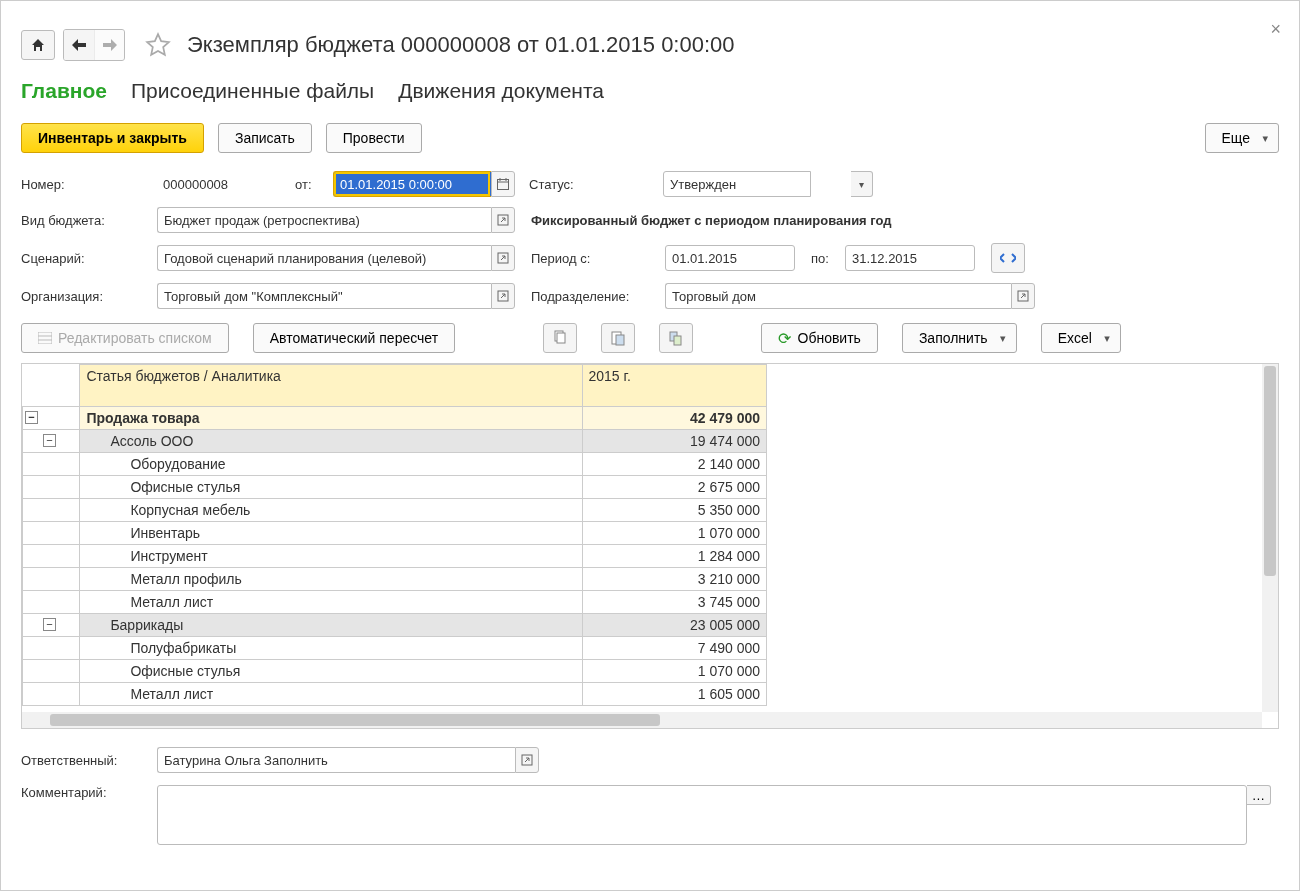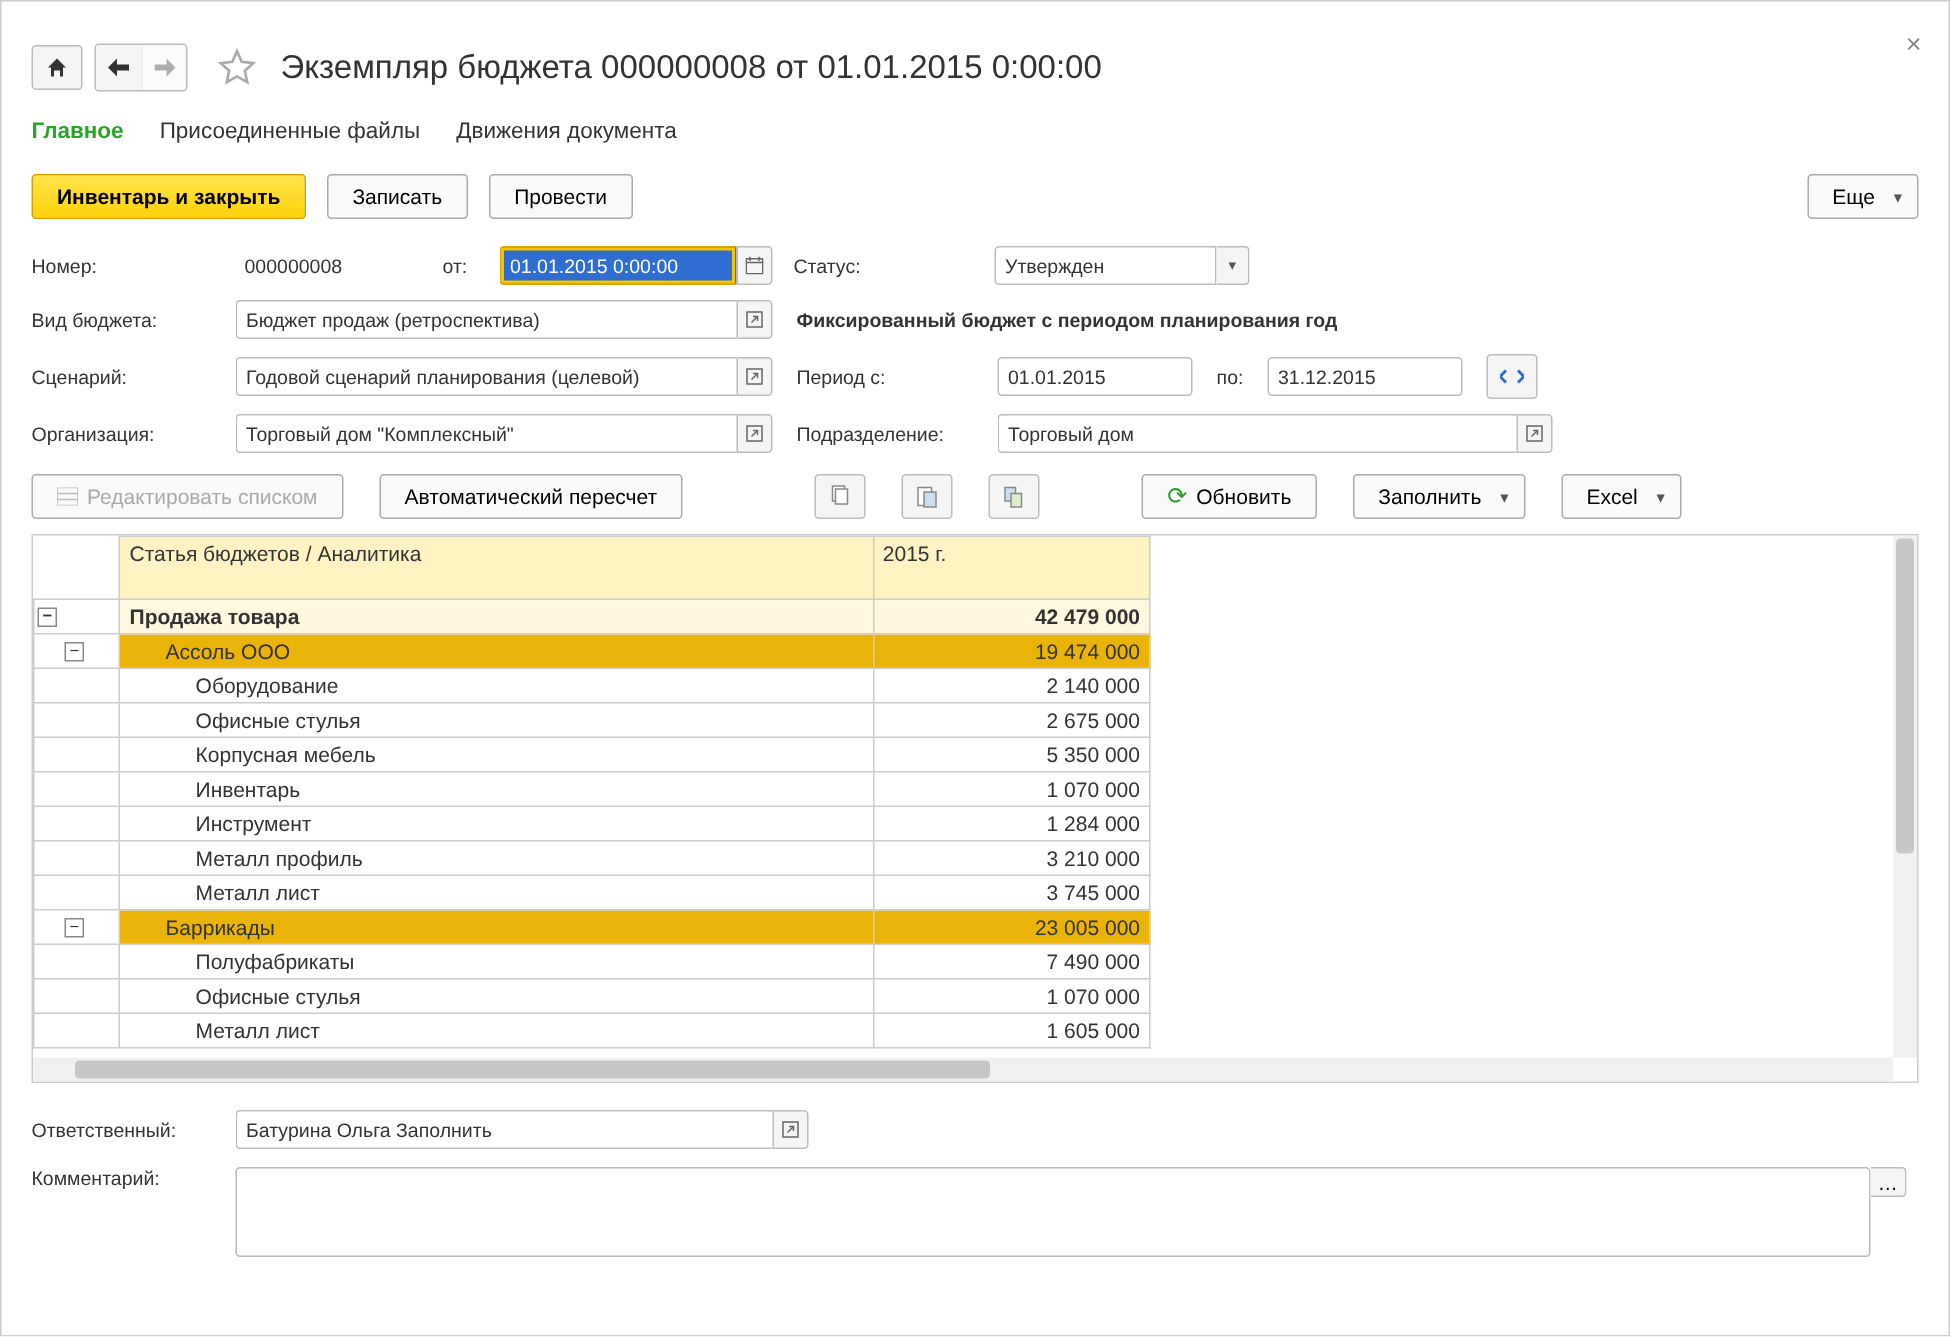--- a/index.html
+++ b/index.html
@@ -12,62 +12,62 @@
   .nav-group { display: inline-flex; border: 1px solid #bbb; border-radius: 3px; overflow: hidden; }
   .nav-group .nav-half { width: 30px; height: 30px; background: #f5f5f5; display: inline-flex; align-items: center; justify-content: center; border: none; cursor: pointer; }
   .nav-group .nav-half.disabled { opacity: .4; }
   .nav-group .nav-half + .nav-half { border-left: 1px solid #ccc; }
   .star { width: 26px; height: 26px; margin-left: 12px; color: #999; }
   .window-title { font-size: 22px; color: #333; margin-left: 8px; font-weight: normal; }
   .close-x { position: absolute; right: 18px; top: 18px; font-size: 18px; color: #888; cursor: pointer; }
 
   
   .tabs { display: flex; gap: 24px; padding: 6px 0 14px 0; }
-  .tabs a { color: #333; text-decoration: none; font-size: 15px; cursor: pointer; }
+  .tabs a { color: #333; text-decoration: none; font-size: 21px; cursor: pointer; }
   .tabs a.active { color: #2aa52a; font-weight: bold; }
 
   
   .cmd-bar { display: flex; align-items: center; gap: 14px; padding: 6px 0 18px 0; }
   .btn { height: 30px; padding: 0 16px; border: 1px solid #aaa; border-radius: 3px; background: #fafafa; cursor: pointer; font-size: 14px; display: inline-flex; align-items: center; gap: 6px; }
   .btn-primary { background: linear-gradient(#ffe34a,#ffd20a); border-color: #d4a100; font-weight: bold; }
   .spacer { flex: 1; }
   .btn-dd { position: relative; padding-right: 28px; }
   .btn-dd::after { content: "▾"; position: absolute; right: 10px; font-size: 11px; color: #555; }
 
   
   .form { display: flex; flex-direction: column; gap: 10px; }
   .row { display: flex; align-items: center; gap: 8px; }
   .lbl { width: 128px; color: #333; }
   .field { height: 26px; border: 1px solid #bbb; border-radius: 3px; background: #fff; padding: 2px 6px; display: inline-flex; align-items: center; font-size: 13px; }
   .field.ro { border: none; background: transparent; }
   .ref-field { display: inline-flex; }
   .ref-field .field { border-top-right-radius: 0; border-bottom-right-radius: 0; border-right: none; }
   .ref-btn { width: 24px; height: 26px; border: 1px solid #bbb; border-radius: 0 3px 3px 0; background: #f5f5f5; display: inline-flex; align-items: center; justify-content: center; cursor: pointer; }
-  .select { display: inline-flex; }
+  .select { display: inline-flex; gap: 40px; }
   .select .field { border-top-right-radius: 0; border-bottom-right-radius: 0; }
   .select .dd { width: 22px; height: 26px; border: 1px solid #bbb; border-left: none; border-radius: 0 3px 3px 0; background: #f5f5f5; display: inline-flex; align-items: center; justify-content: center; cursor: pointer; font-size: 10px; color: #555; }
   .date-active { background: #2f6dd0; color: #ffffff; border-color: #d9a500 !important; outline: 2px solid #f5c600; outline-offset: -3px; }
   .hint-bold { font-weight: bold; }
 
   
   .grid-toolbar { display: flex; align-items: center; gap: 24px; padding: 14px 0 10px 0; }
   .btn.disabled { color: #aaa; cursor: default; }
   .icon-btn { width: 34px; height: 30px; border: 1px solid #bbb; border-radius: 3px; background: #f5f5f5; display: inline-flex; align-items: center; justify-content: center; cursor: pointer; }
   .icon-refresh { color: #2a9a2a; font-size: 16px; }
 
   
   .grid-wrap { border: 1px solid #ccc; height: 366px; position: relative; overflow: hidden; }
   .grid-scroll { position: absolute; inset: 0; overflow: auto; }
   table.grid { border-collapse: collapse; width: 745px; }
   table.grid th, table.grid td { border: 1px solid #ccc; padding: 3px 6px; font-size: 14px; height: 22px; }
   table.grid th { background: #fff3c4; text-align: left; font-weight: normal; vertical-align: top; }
   table.grid th.year { width: 180px; }
   table.grid td.num { text-align: right; white-space: nowrap; }
   table.grid tr.group td { background: #fff8de; font-weight: bold; }
-  table.grid tr.subgroup td { background: #eab308; }
+  table.grid tr.subgroup td { background: #e5e5e5; }
   .tree-col { width: 56px; border-right: none !important; background: #fff !important; vertical-align: top; padding: 1px 2px !important; }
   .toggle { width: 13px; height: 13px; border: 1px solid #888; display: inline-flex; align-items: center; justify-content: center; font-size: 11px; line-height: 1; cursor: pointer; background: #fff; margin-top: 3px; }
   .indent { display: inline-block; width: 24px; }
   .indent2 { display: inline-block; width: 44px; }
 
   .vscroll { position: absolute; right: 0; top: 0; bottom: 16px; width: 16px; background: #f1f1f1; }
   .vscroll .thumb { position: absolute; left: 2px; right: 2px; top: 2px; height: 210px; background: #c7c7c7; border-radius: 3px; }
   .hscroll { position: absolute; left: 0; right: 16px; bottom: 0; height: 16px; background: #f1f1f1; }
   .hscroll .thumb { position: absolute; top: 2px; bottom: 2px; left: 28px; width: 610px; background: #c7c7c7; border-radius: 3px; }
 

